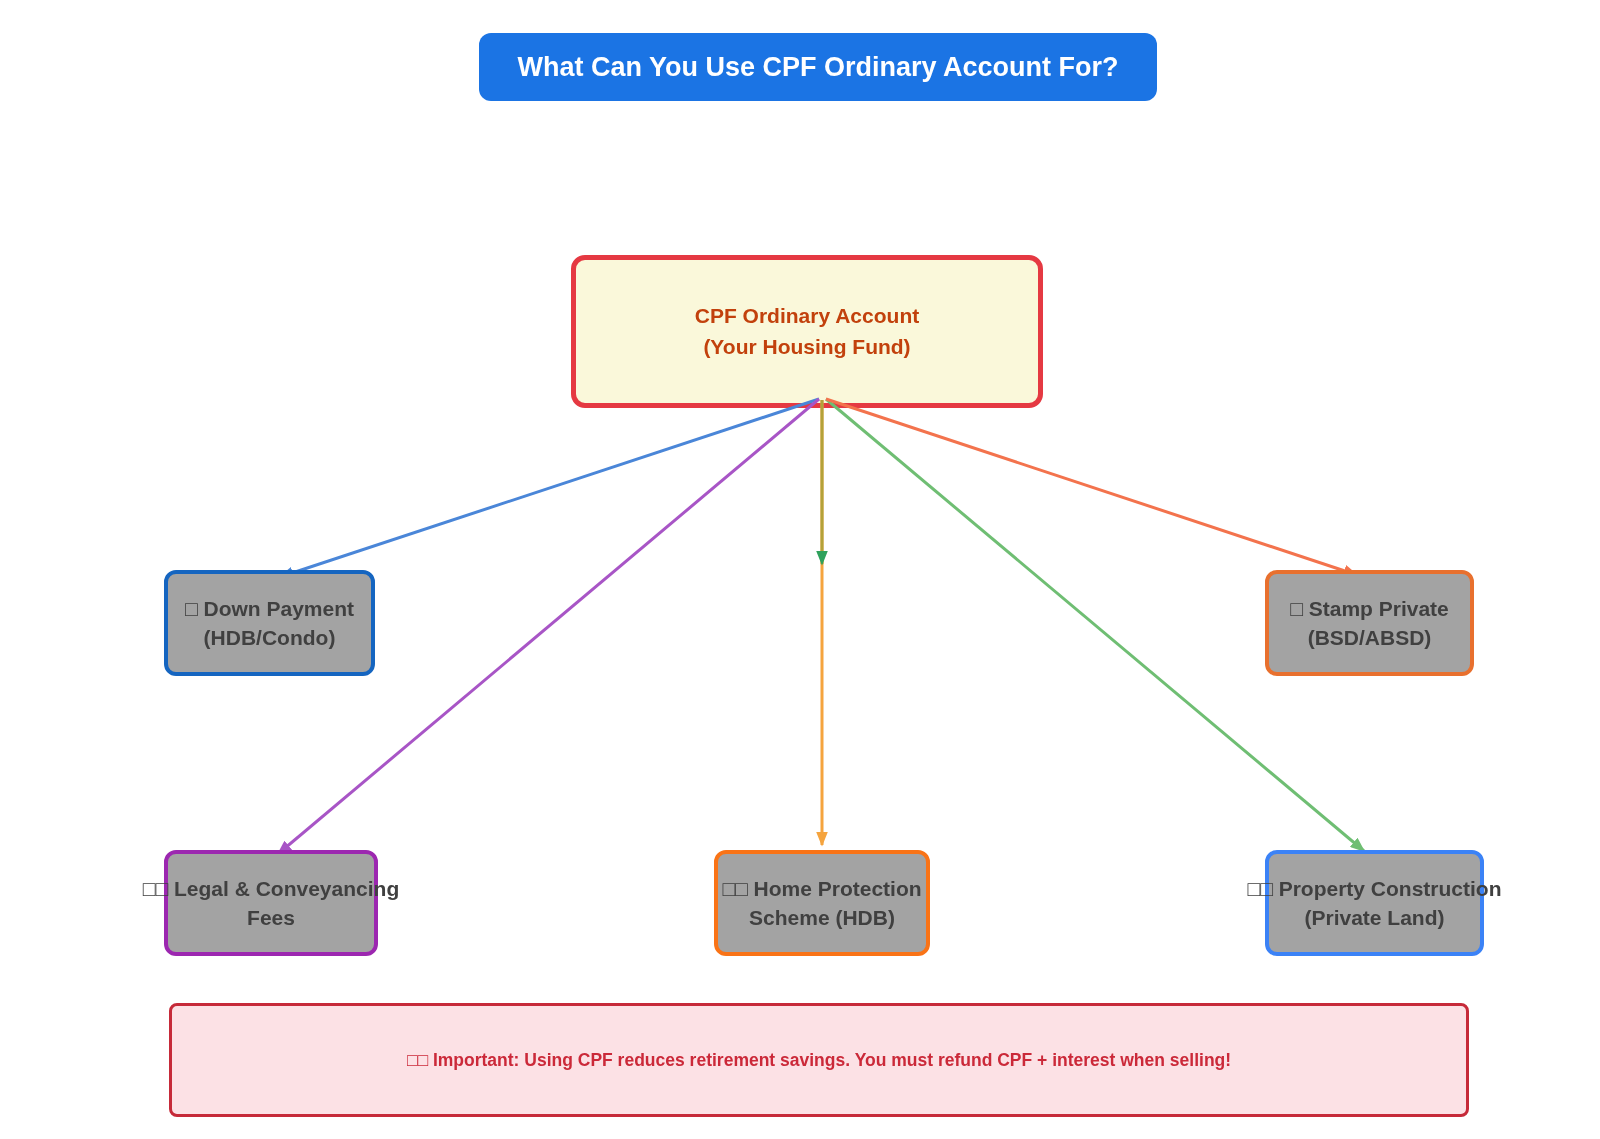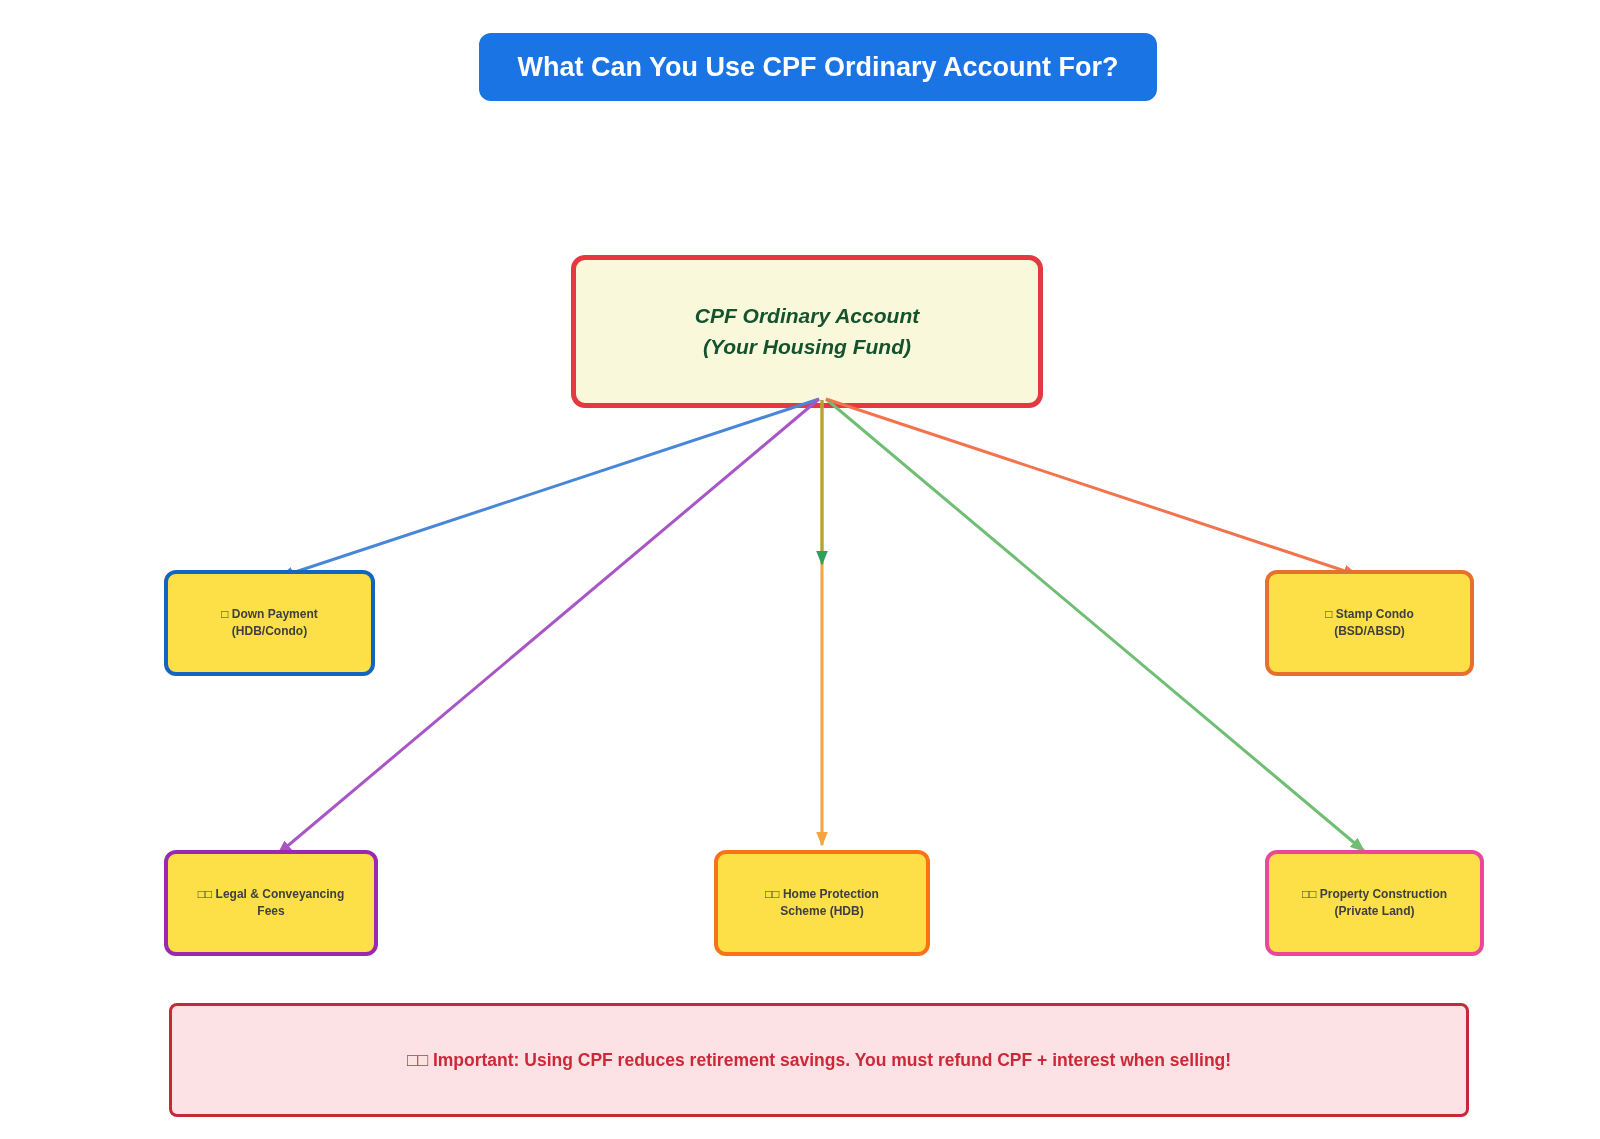--- a/index.html
+++ b/index.html
@@ -32,43 +32,42 @@
   }
   .node {
     position: absolute;
     display: flex;
     align-items: center;
     justify-content: center;
     text-align: center;
     font-weight: bold;
     white-space: pre;
     box-sizing: border-box;
-    background: #fde047;
+    background: #a3a3a3;
     border-radius: 12px;
     color: #404040;
-    font-size: 12px;
+    font-size: 21px;
     line-height: 1.4;
   }
   .node-root {
     left: 549px; top: 255px;
     width: 472px; height: 153px;
     background: #faf8da;
     border: 5px solid #e53942;
     border-radius: 14px;
     font-size: 21px;
-    color: #14532d;
+    color: #c2410c;
     line-height: 1.45;
-    font-style: italic;
   }
   .node-down-payment      { left: 142px;  top: 570px; width: 211px; height: 106px; border: 4px solid #1565c0; }
   .node-monthly-mortgage  { left: 693px;  top: 570px; width: 215px; height: 106px; border: 4px solid #27ae60; }
   .node-stamp-duties      { left: 1243px; top: 570px; width: 209px; height: 106px; border: 4px solid #e8702e; }
   .node-legal-fees        { left: 142px;  top: 850px; width: 214px; height: 106px; border: 4px solid #9c27b0; }
   .node-home-protection   { left: 692px;  top: 850px; width: 216px; height: 106px; border: 4px solid #f97316; }
-  .node-property-construction { left: 1243px; top: 850px; width: 219px; height: 106px; border: 4px solid #ec4899; }
+  .node-property-construction { left: 1243px; top: 850px; width: 219px; height: 106px; border: 4px solid #3b82f6; }
   .warning-banner {
     position: absolute;
     left: 147px; top: 1003px;
     width: 1300px; height: 114px;
     box-sizing: border-box;
     background: #fce1e5;
     border: 3px solid #c62a39;
     border-radius: 8px;
     color: #cb2939;
     font-size: 17.5px;
@@ -122,21 +121,21 @@
     <line x1="797" y1="399" x2="258" y2="577" stroke-width="3" marker-end="url(#mk-blue)" stroke="#4a86d8"></line>
     <line x1="797" y1="399" x2="256" y2="854" stroke-width="3" marker-end="url(#mk-purple)" stroke="#a855c6"></line>
     <line x1="804" y1="399" x2="1342" y2="851" stroke-width="3" marker-end="url(#mk-green)" stroke="#6fbe73"></line>
     <line x1="804" y1="399" x2="1335" y2="575" stroke-width="3" marker-end="url(#mk-coral)" stroke="#f3734d"></line>
   </svg>
 
   <div class="node node-down-payment">□ Down Payment
 (HDB/Condo)</div>
 
 
-  <div class="node node-stamp-duties">□ Stamp Condo
+  <div class="node node-stamp-duties">□ Stamp Private
 (BSD/ABSD)</div>
 
   <div class="node node-legal-fees">□□ Legal &amp; Conveyancing
 Fees</div>
 
   <div class="node node-home-protection">□□ Home Protection
 Scheme (HDB)</div>
 
   <div class="node node-property-construction">□□ Property Construction
 (Private Land)</div>

